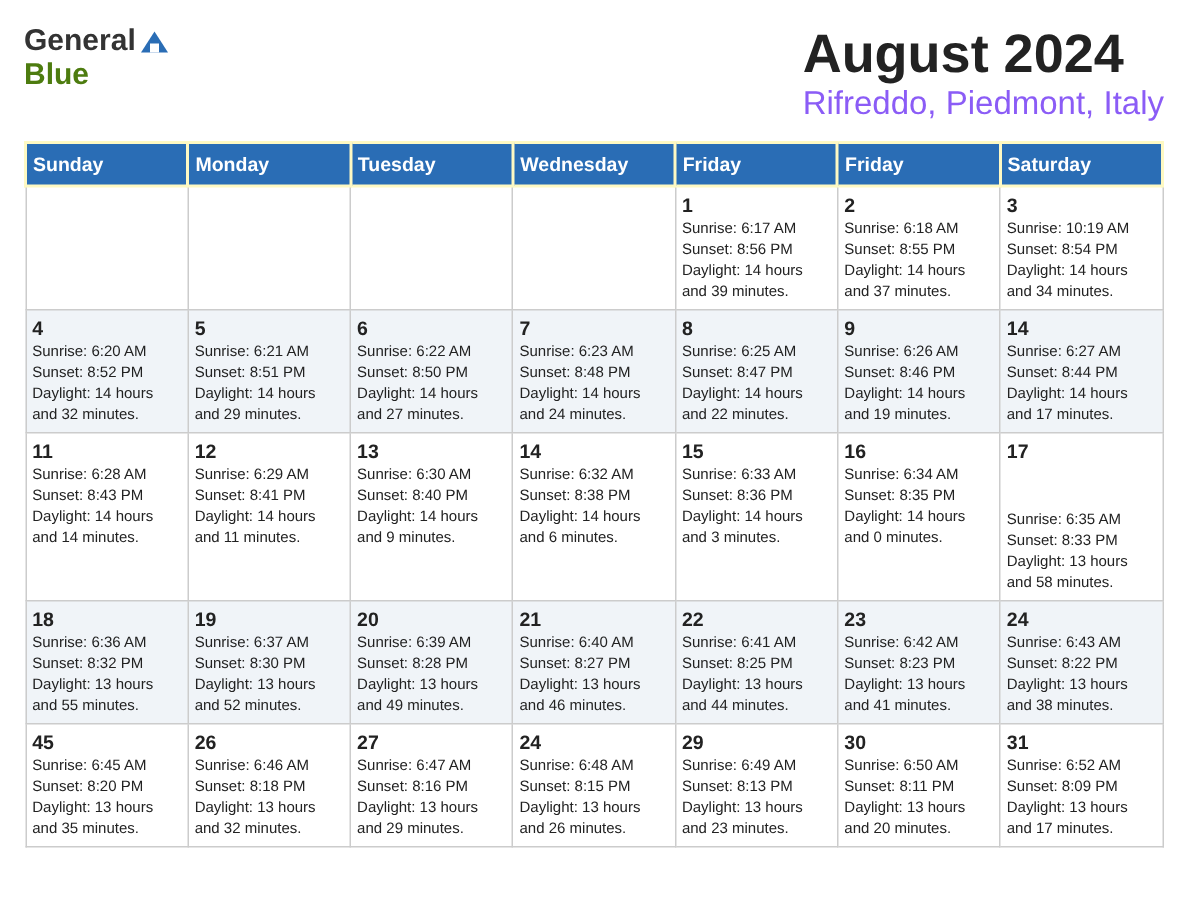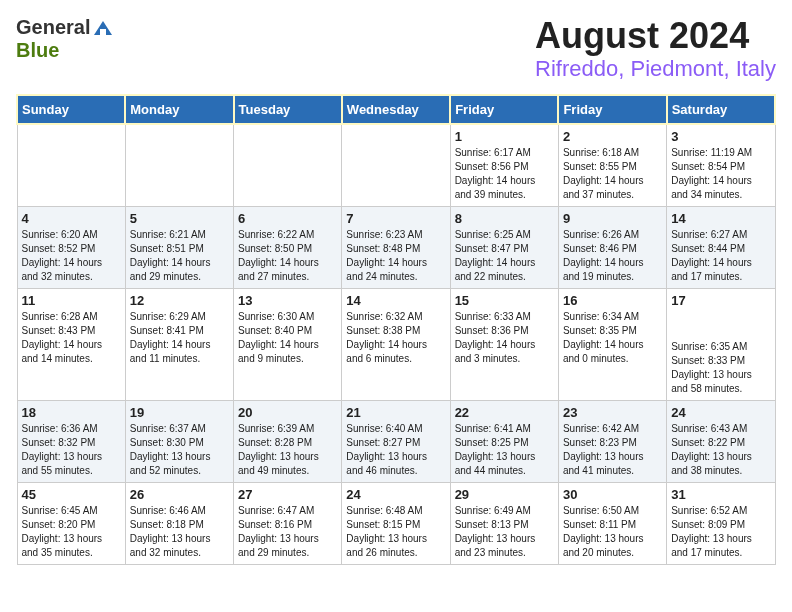--- a/index.html
+++ b/index.html
@@ -139,21 +139,21 @@
           </td>
           <td>
             <span class="day-number">2</span>
             <div class="day-info" style="white-space: pre-line;">Sunrise: 6:18 AM
 Sunset: 8:55 PM
 Daylight: 14 hours
 and 37 minutes.</div>
           </td>
           <td>
             <span class="day-number">3</span>
-            <div class="day-info" style="white-space: pre-line;">Sunrise: 11:19 AM
+            <div class="day-info" style="white-space: pre-line;">Sunrise: 10:19 AM
 Sunset: 8:54 PM
 Daylight: 14 hours
 and 34 minutes.</div>
           </td>
         </tr>
         <tr>
           <td>
             <span class="day-number">4</span>
             <div class="day-info" style="white-space: pre-line;">Sunrise: 6:20 AM
 Sunset: 8:52 PM

